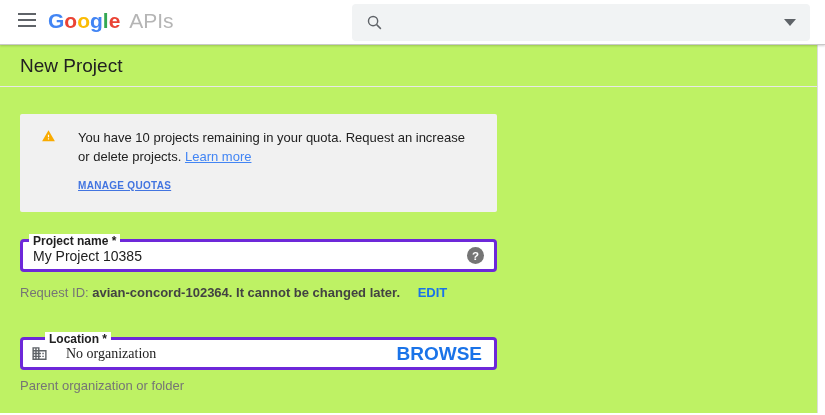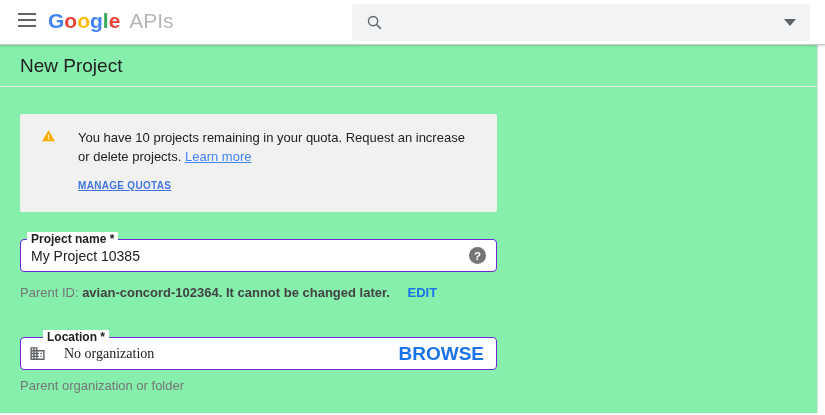--- a/index.html
+++ b/index.html
@@ -22,38 +22,38 @@
     background:#f1f3f4; border-radius:4px; display:flex; align-items:center;
     padding:0 14px; }
   .search-glyph { width:17px; height:17px; flex:none; }
   .search-input { flex:1; border:none; outline:none; background:transparent;
     font-size:14px; color:#202124; margin:0 10px; height:100%; }
   .chev { width:0; height:0; border-left:6px solid transparent;
     border-right:6px solid transparent; border-top:7px solid #5f6368;
     cursor:pointer; flex:none; }
 
   
-  .content { width:818px; height:368px; border-right:1px solid #dcdcdc; background:#86efac; }
+  .content { width:818px; height:368px; border-right:1px solid #dcdcdc; background:#bef264; }
   .page-header { height:42px; border-bottom:1px solid #e8e8e8;
     display:flex; align-items:center; padding-left:20px; }
   .page-title { font-size:19px; font-weight:400; color:#212121; }
 
   .main { padding:27px 0 0 20px; width:497px; }
 
   
   .quota-box { position:relative; width:477px; background:#f1f1f1; border-radius:2px;
     padding:14px 20px 19px 58px; }
   .warn-icon { position:absolute; left:21px; top:15px; }
   .quota-msg { font-size:13px; line-height:19px; color:#212121; max-width:408px; }
   .link { color:#4285f4; text-decoration:underline; cursor:pointer; }
   .manage-link { display:inline-block; margin-top:14px; font-size:10px; font-weight:700;
     color:#4274e0; text-decoration:underline; letter-spacing:0.3px; cursor:pointer; }
 
   
-  .field { position:relative; width:477px; height:33px; border:1px solid #6d28d9;
+  .field { position:relative; width:477px; height:33px; border:3px solid #6d28d9;
     border-radius:4px; background:#fff; display:flex; align-items:center; }
   .field-label { position:absolute; top:-8px; background:#fff; padding:0 4px;
     font-size:12px; font-weight:700; color:#212121; line-height:14px; }
   .pn-field { margin-top:27px; }
   .pn-field .field-label { left:6px; }
   .pn-input { flex:1; border:none; outline:none; font-size:14px; color:#212121;
     padding-left:10px; font-family:inherit; background:transparent; }
   .help-icon { flex:none; width:17px; height:17px; margin-right:10px; border-radius:50%;
     background:#757575; color:#fff; font-size:11.5px; font-weight:700;
     display:flex; align-items:center; justify-content:center; cursor:pointer; }
@@ -116,21 +116,21 @@
       <a class="manage-link">MANAGE QUOTAS</a>
     </div>
 
     <div class="field pn-field">
       <span class="field-label">Project name *</span>
       <input class="pn-input" value="My Project 10385" style="">
       <span class="help-icon">?</span>
     </div>
 
     <p class="project-id">
-      <span>Parent ID: </span><b>avian-concord-102364. It cannot be changed later.</b>
+      <span>Request ID: </span><b>avian-concord-102364. It cannot be changed later.</b>
       <a class="edit-link">EDIT</a>
     </p>
 
     <div class="field loc-field">
       <span class="field-label">Location *</span>
       <svg class="org-icon" width="17" height="17" viewBox="0 0 24 24" fill="#5f6368">
         <path d="M12 7V3H2v18h20V7H12zM6 19H4v-2h2v2zm0-4H4v-2h2v2zm0-4H4V9h2v2zm0-4H4V5h2v2zm4 12H8v-2h2v2zm0-4H8v-2h2v2zm0-4H8V9h2v2zm0-4H8V5h2v2zm10 12h-8v-2h2v-2h-2v-2h2v-2h-2V9h8v10zm-2-8h-2v2h2v-2zm0 4h-2v2h2v-2z"></path>
       </svg>
       <input class="loc-input" value="No organization" style="">
       <a class="browse-link">BROWSE</a>

